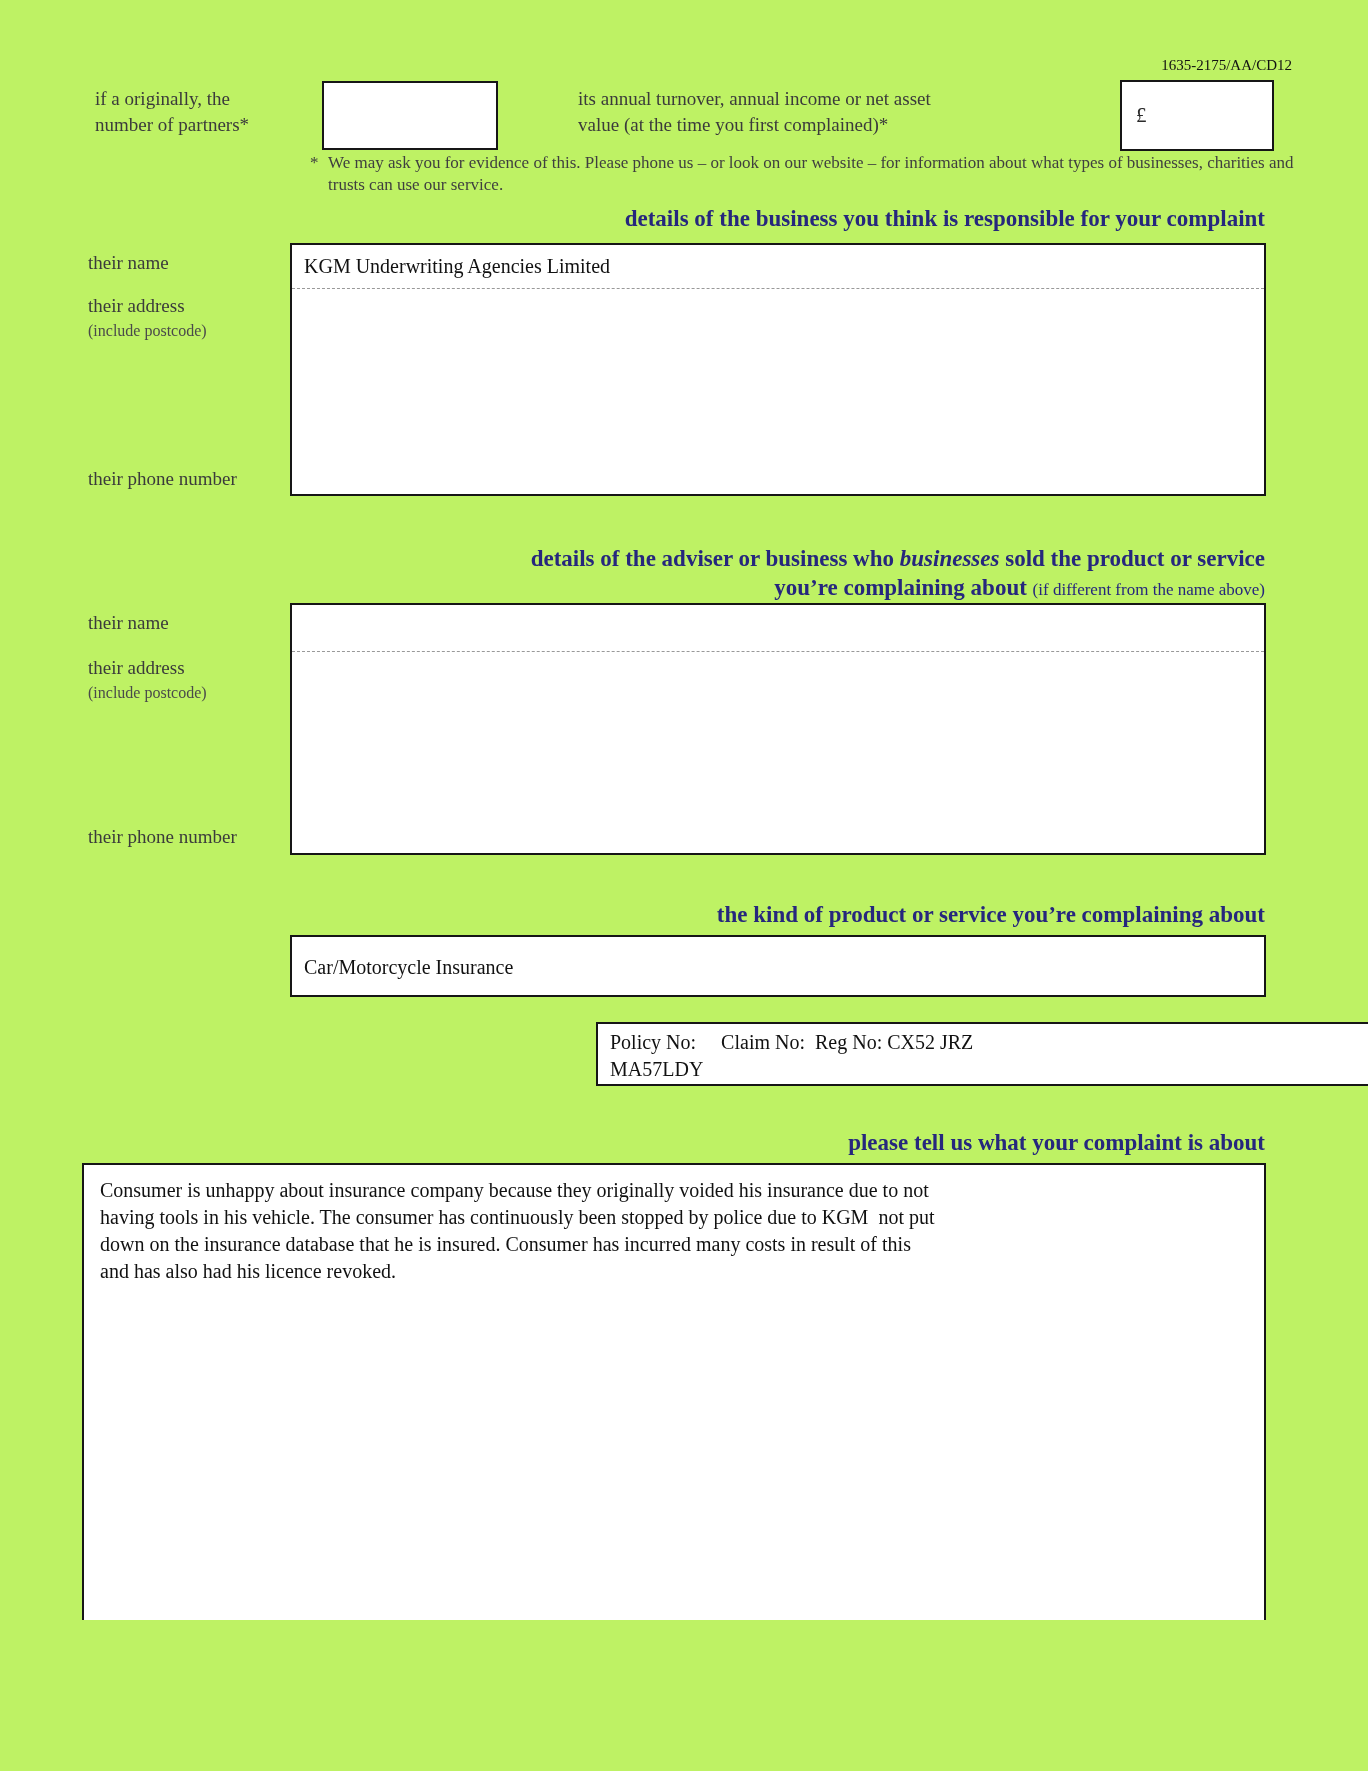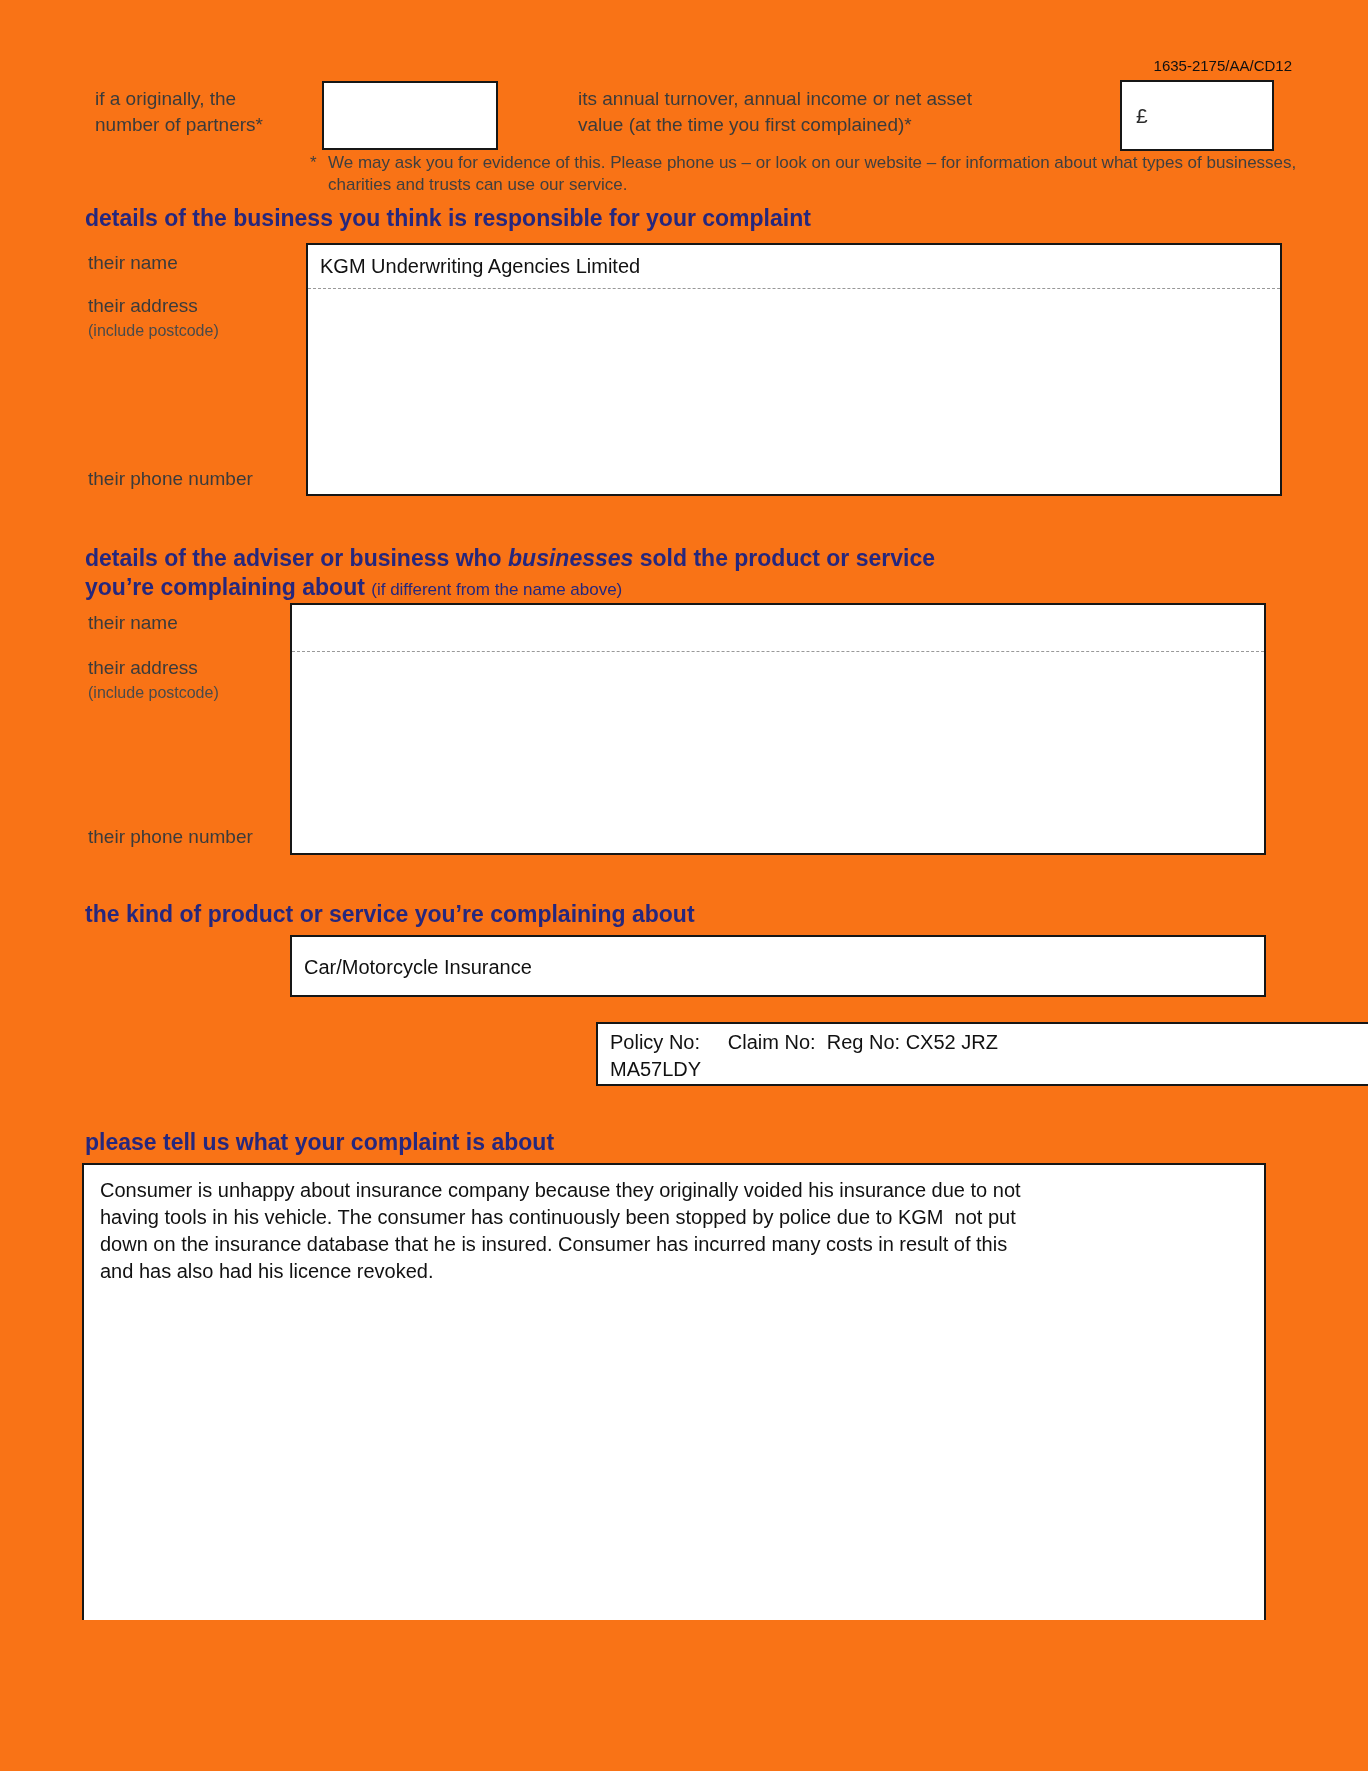--- a/index.html
+++ b/index.html
@@ -1,27 +1,27 @@
 <!DOCTYPE html>
 <html><head>
 <meta charset="utf-8">
 <style>
   html,body{margin:0;padding:0;background:#ffffff;}
   .page{
     position:relative;
     width:1368px;height:1771px;
-    background:#f97316;
-    font-family:Liberation Sans, sans-serif;
+    background:#bef264;
+    font-family:Liberation Serif, serif;
     color:#1a1a1a;
     overflow:hidden;
   }
   .abs{position:absolute;}
   .label{font-size:19px;color:#3b3b3b;line-height:26px;white-space:pre-line;}
   .hint{font-size:16px;color:#4a4a4a;line-height:22px;}
-  .heading{font-size:23px;font-weight:bold;color:#26277d;line-height:29px;}
+  .heading{font-size:23px;font-weight:bold;color:#26277d;line-height:29px;text-align:right;}
   .heading .subnote{font-size:17px;font-weight:normal;color:#26277d;}
   .heading .ital{font-style:italic;}
   .box{border:2px solid #161616;background:#ffffff;box-sizing:border-box;}
   .value{font-size:20px;color:#111;white-space:pre-wrap;}
   .name-row{
     box-sizing:border-box;height:44px;
     border-bottom:1px dashed #999;
     display:flex;align-items:center;
     padding:0 12px;
   }
@@ -65,21 +65,21 @@
   <div class="abs footnote" style="left:310px; top:152px; width:14px;">*</div>
   <div class="abs footnote" style="left:328px; top:152px; width:975px;">We may ask you for evidence of this. Please phone us – or look on our website – for information about what types of businesses, charities and trusts can use our service.</div>
 
   <div class="abs heading" style="left:85px; top:204px; width:1180px;">details of the business you think is responsible for your complaint</div>
 
   <div class="abs label" style="left:88px; top:250px;">their name</div>
   <div class="abs label" style="left:88px; top:293px;">their address</div>
   <div class="abs hint" style="left:88px; top:320px;">(include postcode)</div>
   <div class="abs label" style="left:88px; top:466px;">their phone number</div>
 
-  <div class="abs box" style="left:290px; top:243px; width:976px; height:253px; padding:0;margin-left:16px;">
+  <div class="abs box" style="left:290px; top:243px; width:976px; height:253px; padding:0;">
     <div class="name-row">
       <span class="value">KGM Underwriting Agencies Limited</span>
     </div>
     <div class="open-area" style="height:163px; padding:6px 12px;">
       <span class="value"></span>
     </div>
     <div class="open-area" style="height:42px; padding:0 12px;">
       <span class="value"></span>
     </div>
   </div>

